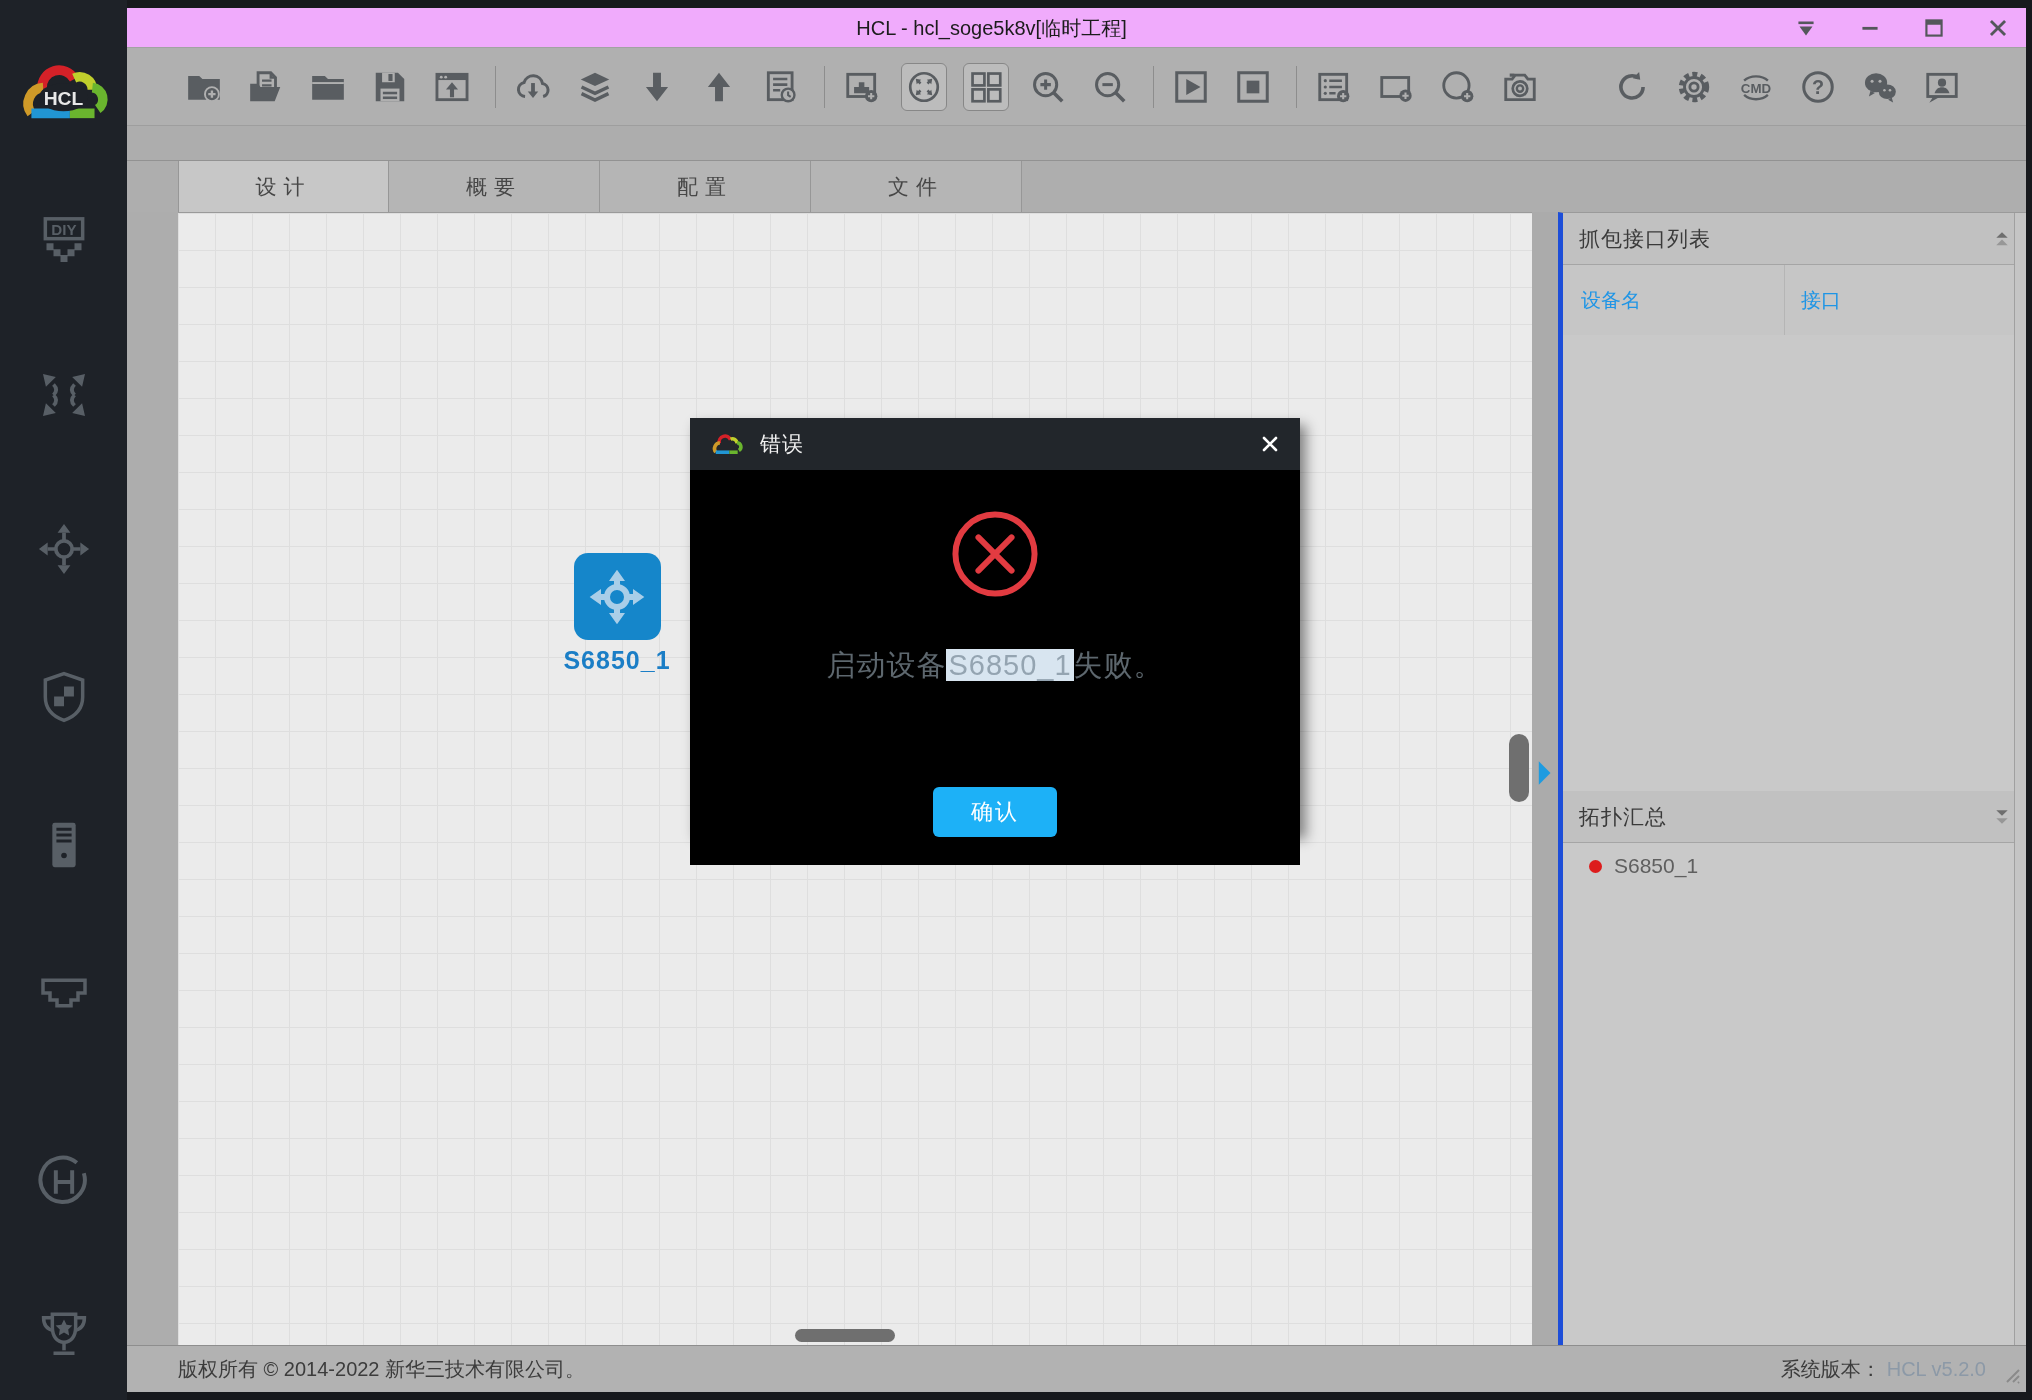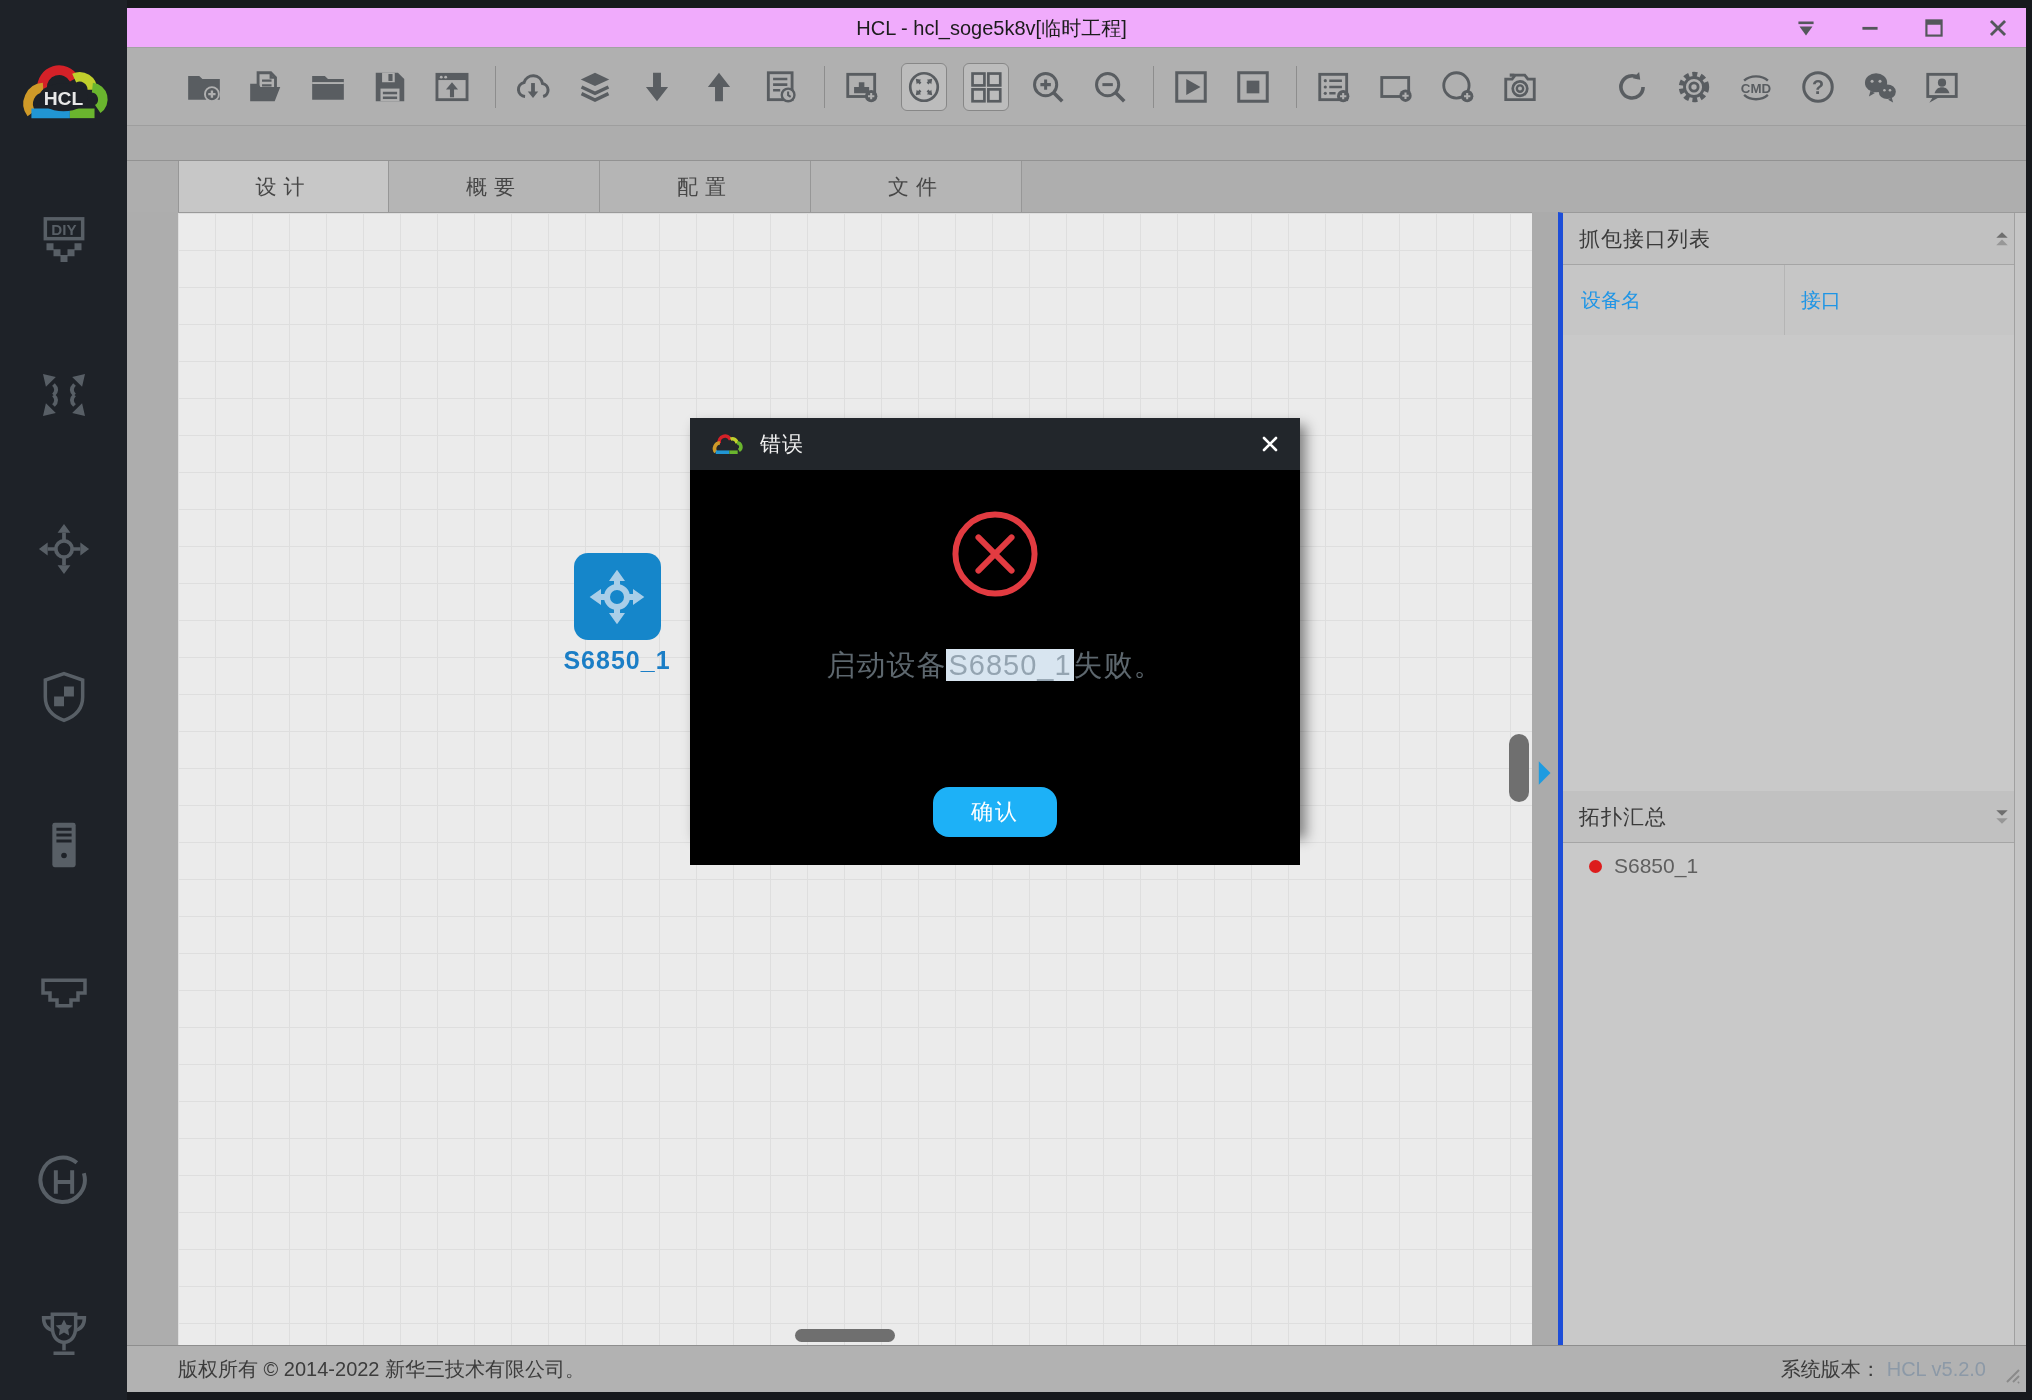--- a/index.html
+++ b/index.html
@@ -86,21 +86,21 @@
   
   .dialog { position:absolute; left:690px; top:418px; width:610px; height:414px; z-index:10; box-shadow:6px 7px 12px rgba(0,0,0,.45); }
   .dlg-head { height:52px; background:#22262b; display:flex; align-items:center; padding:0 18px; }
   .dlg-logo svg { width:38px; height:27px; display:block; }
   .dlg-title { margin-left:14px; font-size:21px; color:#f2f2f2; letter-spacing:1px; }
   .dlg-close { margin-left:auto; width:24px; height:24px; cursor:pointer; }
   .dlg-body { position:relative; height:395px; background:#000000; }
   .err-icon { position:absolute; left:50%; top:38px; transform:translateX(-50%); width:92px; height:92px; }
   .dlg-msg { position:absolute; left:0; top:176px; width:100%; text-align:center; font-size:29px; color:#5d676e; letter-spacing:1px; }
   .dev-hl { background:#d8e5f0; color:#94a4b1; padding:0 2px; }
-  .confirm { position:absolute; left:50%; bottom:28px; transform:translateX(-50%); width:124px; height:50px; background:#1db1f7; border:none; border-radius:16px; color:#ffffff; font-size:22px; font-family:inherit; letter-spacing:2px; cursor:pointer; }
+  .confirm { position:absolute; left:50%; bottom:28px; transform:translateX(-50%); width:124px; height:50px; background:#1db1f7; border:none; border-radius:6px; color:#ffffff; font-size:22px; font-family:inherit; letter-spacing:2px; cursor:pointer; }
 </style>
 </head>
 <body>
 
 <div class="app">
 
   <aside class="sidebar">
     <div class="logo">
       <svg viewBox="0 0 100 68">
         <path d="M30 30 A16 16 0 0 1 60 21" stroke="#d42128" stroke-width="9" fill="none"></path>

